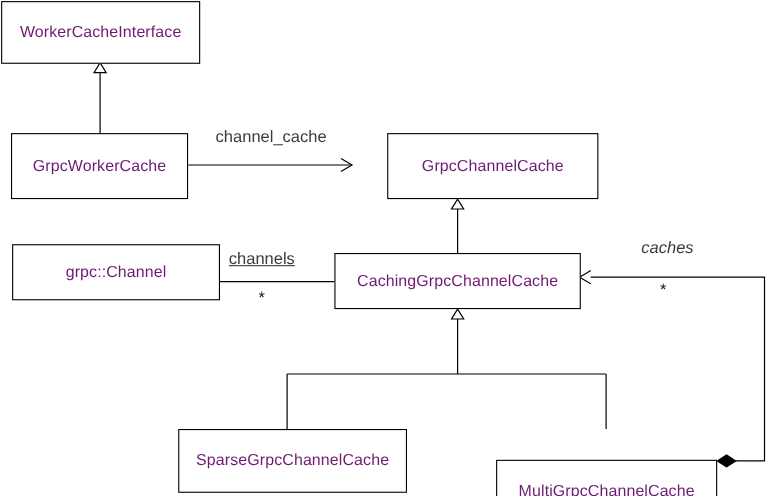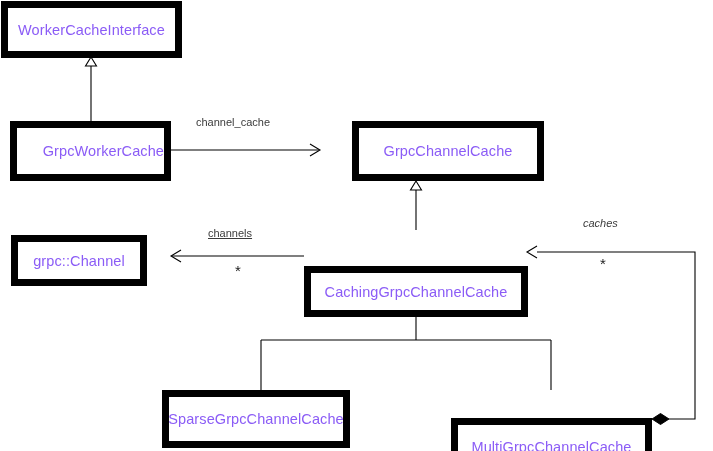--- a/index.html
+++ b/index.html
@@ -17,36 +17,36 @@
   #diagram-canvas {
     position: absolute;
     left: 0;
     top: 0;
     width: 713px;
     height: 451px;
   }
   .uml-class-box {
     position: absolute;
     box-sizing: border-box;
-    border: 7px solid #000000;
+    border: 1px solid #000000;
     background: #ffffff;
     display: flex;
     align-items: center;
     justify-content: center;
-    color: #8b5cf6;
+    color: #701a75;
     font-size: 14.5px;
     font-family: "Liberation Sans", sans-serif;
     letter-spacing: 0.1px;
     white-space: nowrap;
     z-index: 3;
   }
   .edge-label {
     position: absolute;
     color: #3b3b3b;
-    font-size: 11px;
+    font-size: 15px;
     font-family: "Liberation Sans", sans-serif;
     white-space: nowrap;
     background: transparent;
     z-index: 4;
   }
   .multiplicity-label {
     position: absolute;
     color: #1b1b1b;
     font-size: 15px;
     font-family: "Liberation Sans", sans-serif;
@@ -123,37 +123,37 @@
       <polygon class="filled-diamond" points="652,419 660.5,413.5 669,419 660.5,424.5"></polygon>
       <polyline class="open-arrow-head" points="537,246 527,252 537,258"></polyline>
     </g>
 
   </svg>
 
   <div class="uml-class-box" style="left:1px; top:1px; width:181px; height:57px;">
     <span>WorkerCacheInterface</span>
   </div>
 
-  <div class="uml-class-box" style="left:10px; top:121px; width:161px; height:60px;justify-content:flex-end;">
+  <div class="uml-class-box" style="left:10px; top:121px; width:161px; height:60px;">
     <span>GrpcWorkerCache</span>
   </div>
 
   <div class="uml-class-box" style="left:320px; top:121px; width:192px; height:60px;margin-left:32px;">
     <span>GrpcChannelCache</span>
   </div>
 
-  <div class="uml-class-box" style="left:11px; top:235px; width:136px; height:51px;justify-content:center;">
+  <div class="uml-class-box" style="left:11px; top:222px; width:189px; height:51px;justify-content:center;">
     <span>grpc::Channel</span>
   </div>
 
-  <div class="uml-class-box" style="left:304px; top:230px; width:224px; height:51px;margin-top:36px;">
+  <div class="uml-class-box" style="left:304px; top:230px; width:224px; height:51px;">
     <span>CachingGrpcChannelCache</span>
   </div>
 
-  <div class="uml-class-box" style="left:162px; top:390px; width:188px; height:58px;">
+  <div class="uml-class-box" style="left:162px; top:390px; width:208px; height:58px;">
     <span>SparseGrpcChannelCache</span>
   </div>
 
   <div class="uml-class-box" style="left:451px; top:390px; width:201px; height:58px;margin-top:28px;">
     <span>MultiGrpcChannelCache</span>
   </div>
 
   <div class="edge-label" style="left:196px; top:116px;">channel_cache</div>
 
   <div class="edge-label" style="left:208px; top:227px;text-decoration:underline;">channels</div>

